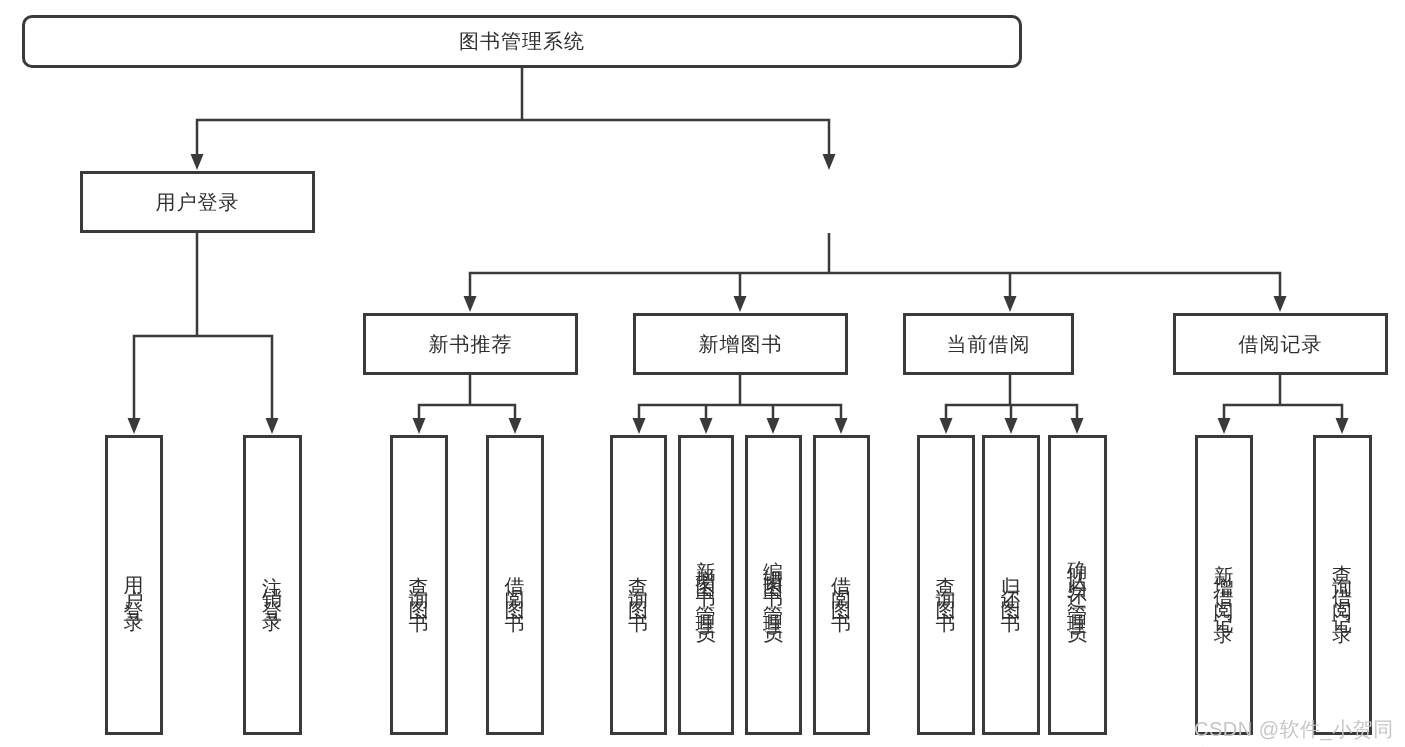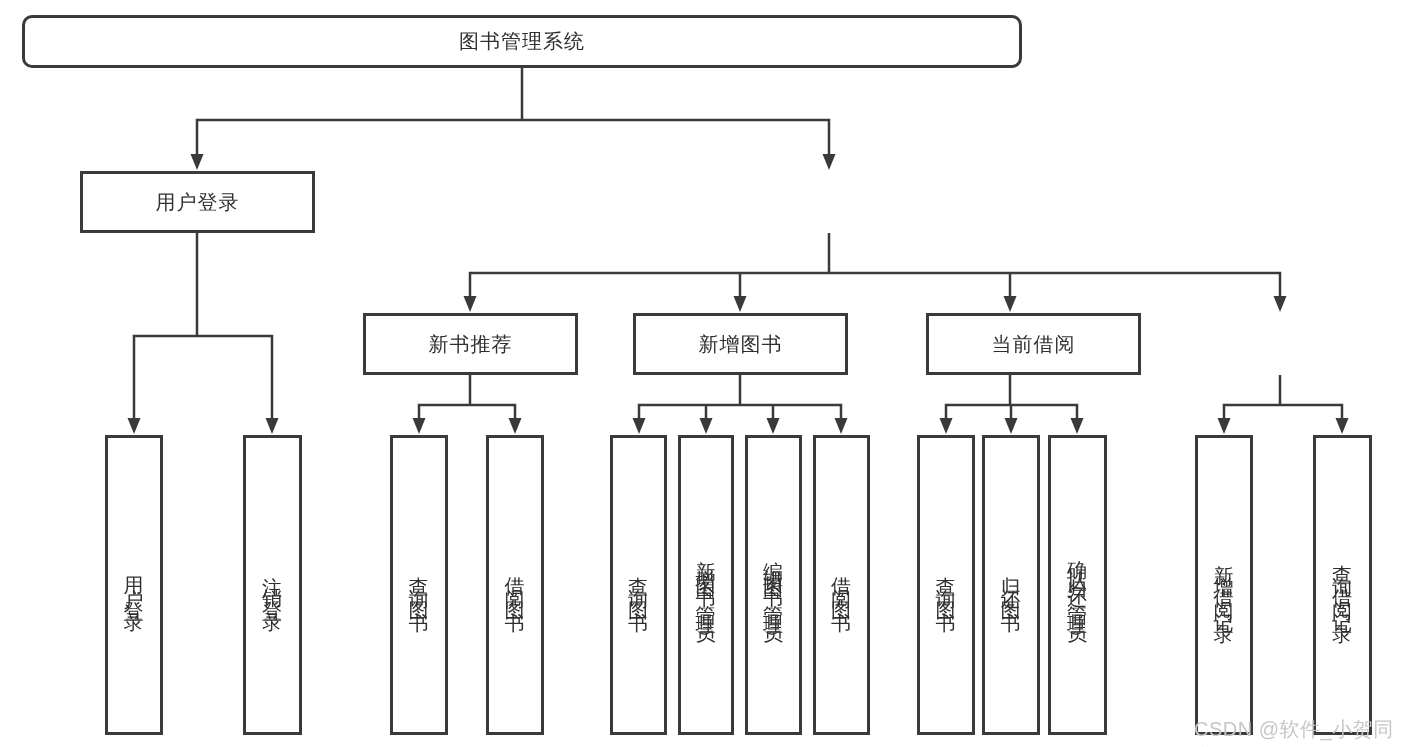--- a/index.html
+++ b/index.html
@@ -86,21 +86,22 @@
     <path class="a" d="M1217.5 418L1230.5 418L1224 434Z"></path>
     <path class="a" d="M1335.5 418L1348.5 418L1342 434Z"></path>
   </svg>
 
   <div class="node" style="left:22px; top:15px; width:1000px; height:53px;border-radius:10px;">图书管理系统</div>
 
   <div class="node" style="left:80px; top:171px; width:235px; height:62px;">用户登录</div>
 
   <div class="node" style="left:363px; top:313px; width:215px; height:62px;">新书推荐</div>
   <div class="node" style="left:633px; top:313px; width:215px; height:62px;">新增图书</div>
-  <div class="node" style="left:926px; top:313px; width:215px; height:62px;">当前借阅</div>
+  <div class="node" style="left:903px; top:313px; width:171px; height:62px;">当前借阅</div>
+  <div class="node" style="left:1173px; top:313px; width:215px; height:62px;">借阅记录</div>
 
   <div class="node v" style="left:105px; top:435px; width:58px; height:300px;">用户登录</div>
   <div class="node v" style="left:243px; top:435px; width:59px; height:300px;">注销登录</div>
 
   <div class="node v" style="left:390px; top:435px; width:58px; height:300px;">查询图书</div>
   <div class="node v" style="left:486px; top:435px; width:58px; height:300px;">借阅图书</div>
 
   <div class="node v" style="left:610px; top:435px; width:57px; height:300px;">查询图书</div>
   <div class="node v" style="left:678px; top:435px; width:56px; height:300px; letter-spacing:9px;">新增图书（管理员）</div>
   <div class="node v" style="left:745px; top:435px; width:57px; height:300px; letter-spacing:9px;">编辑图书（管理员）</div>

